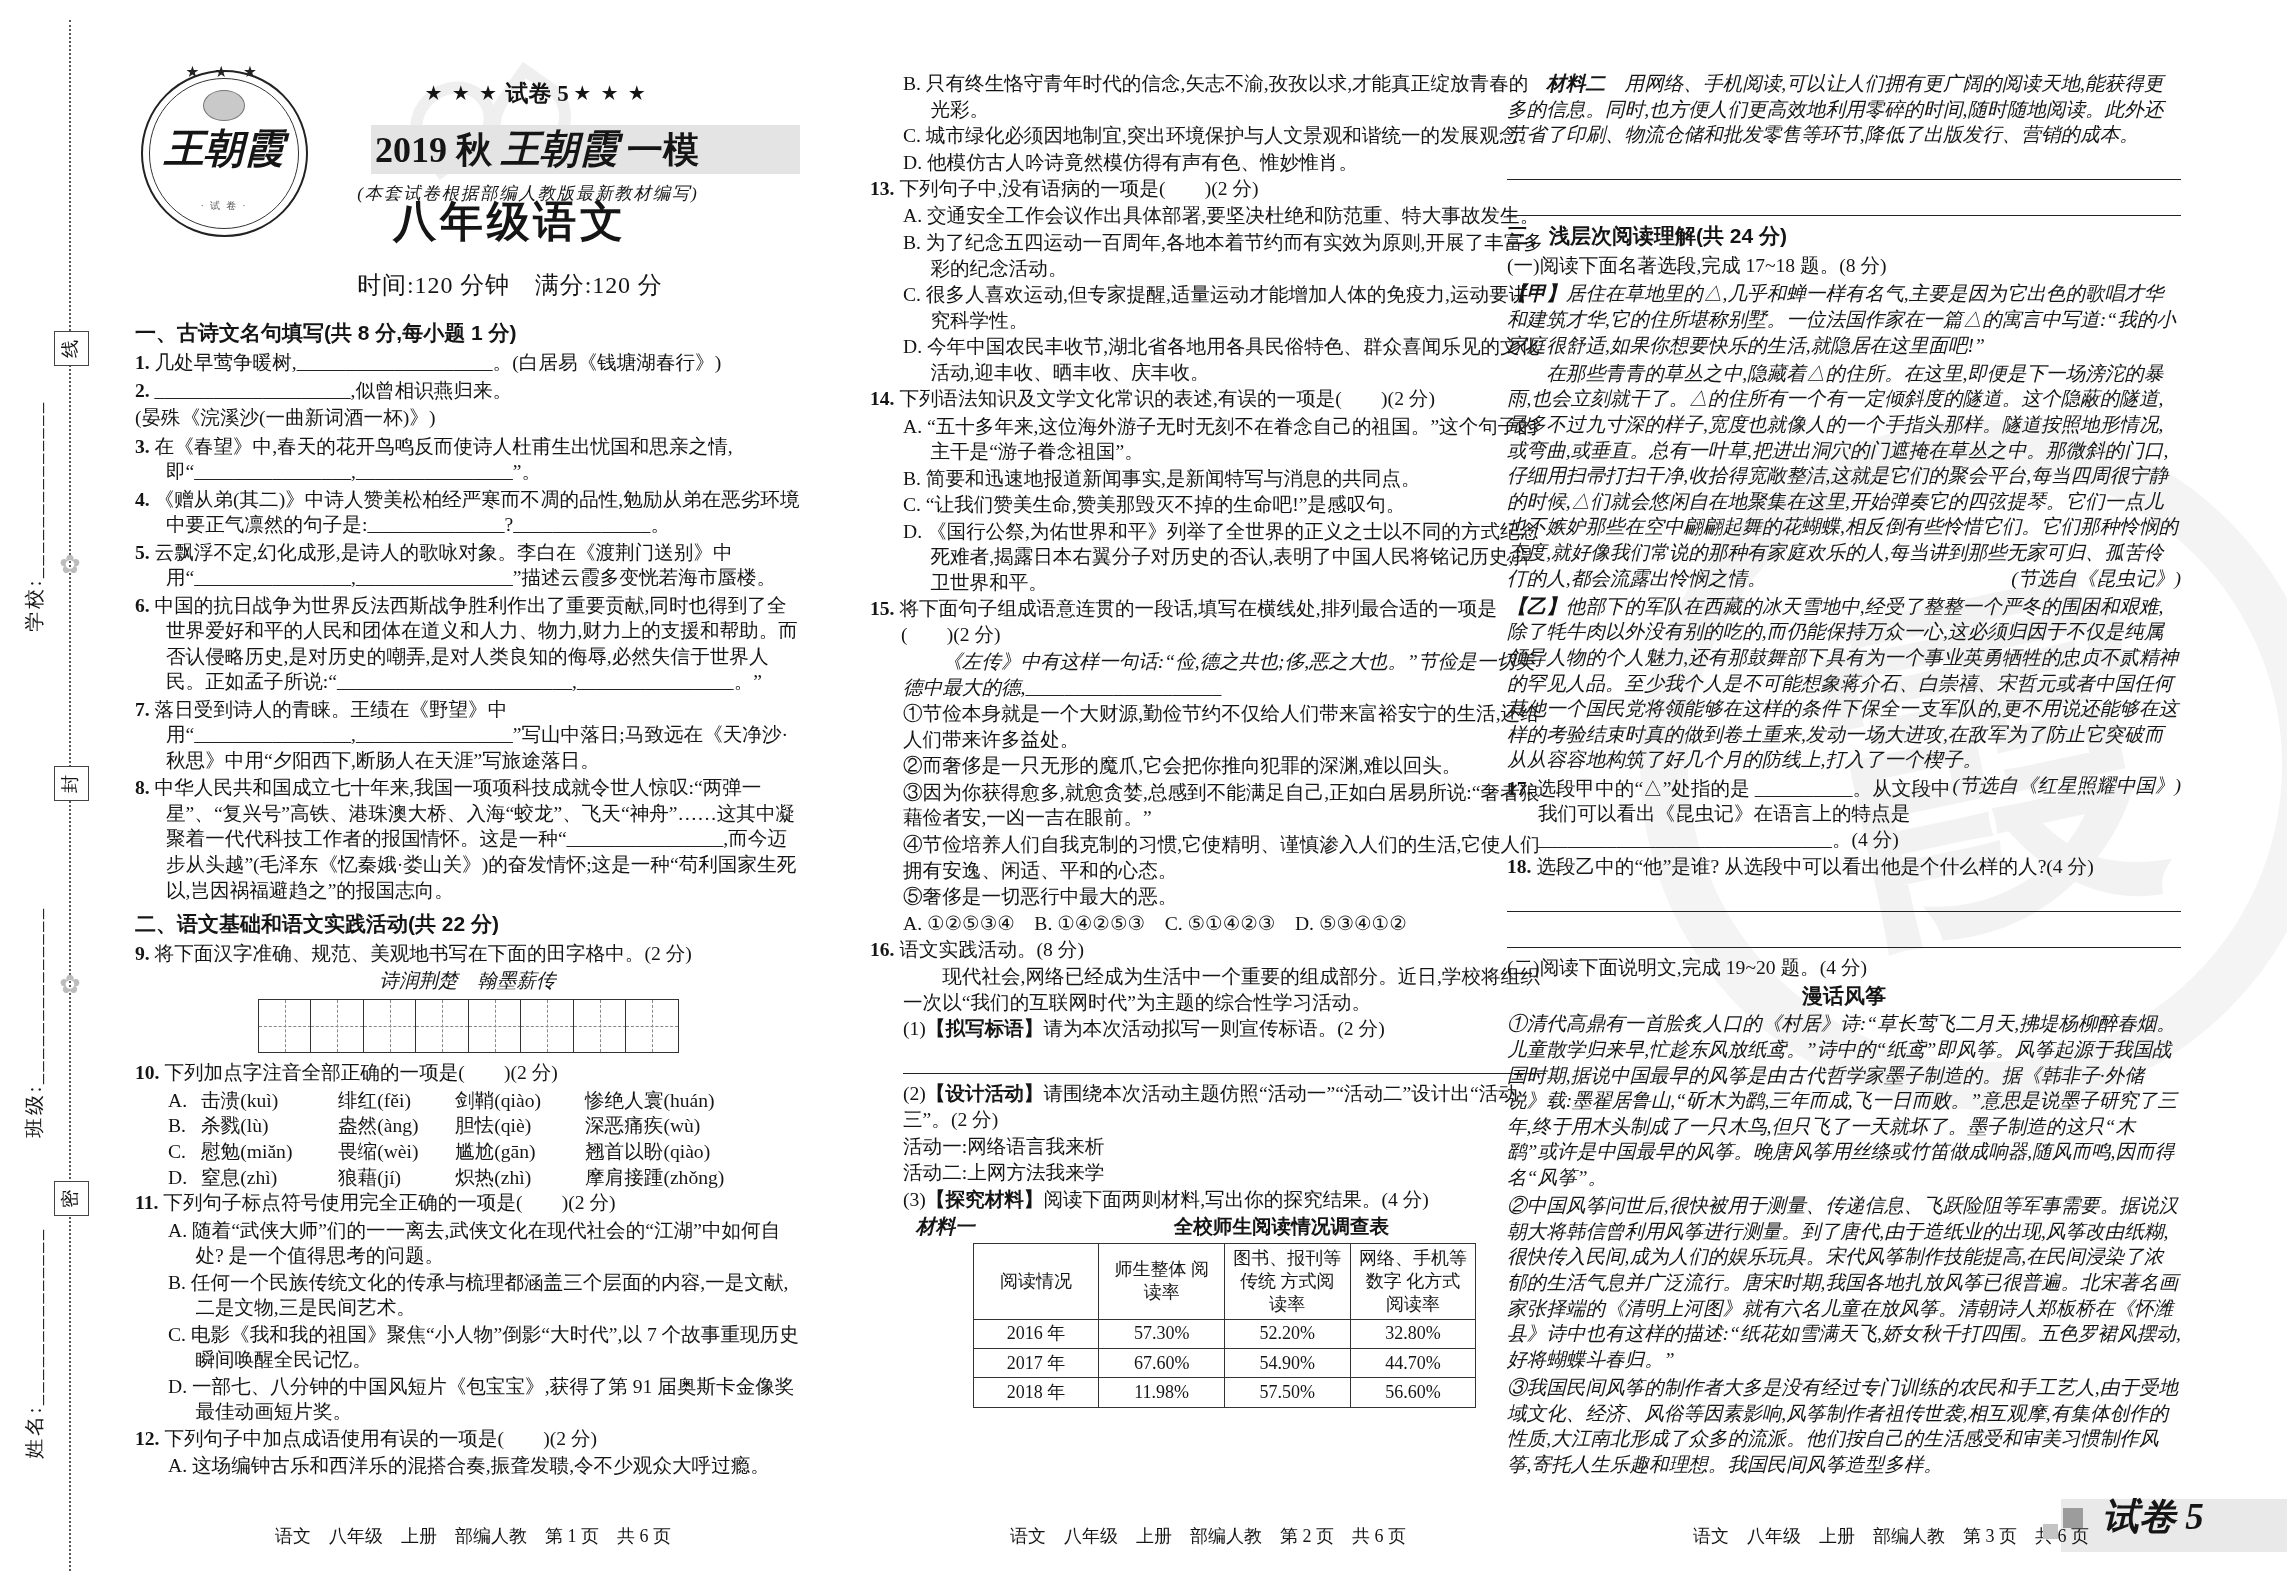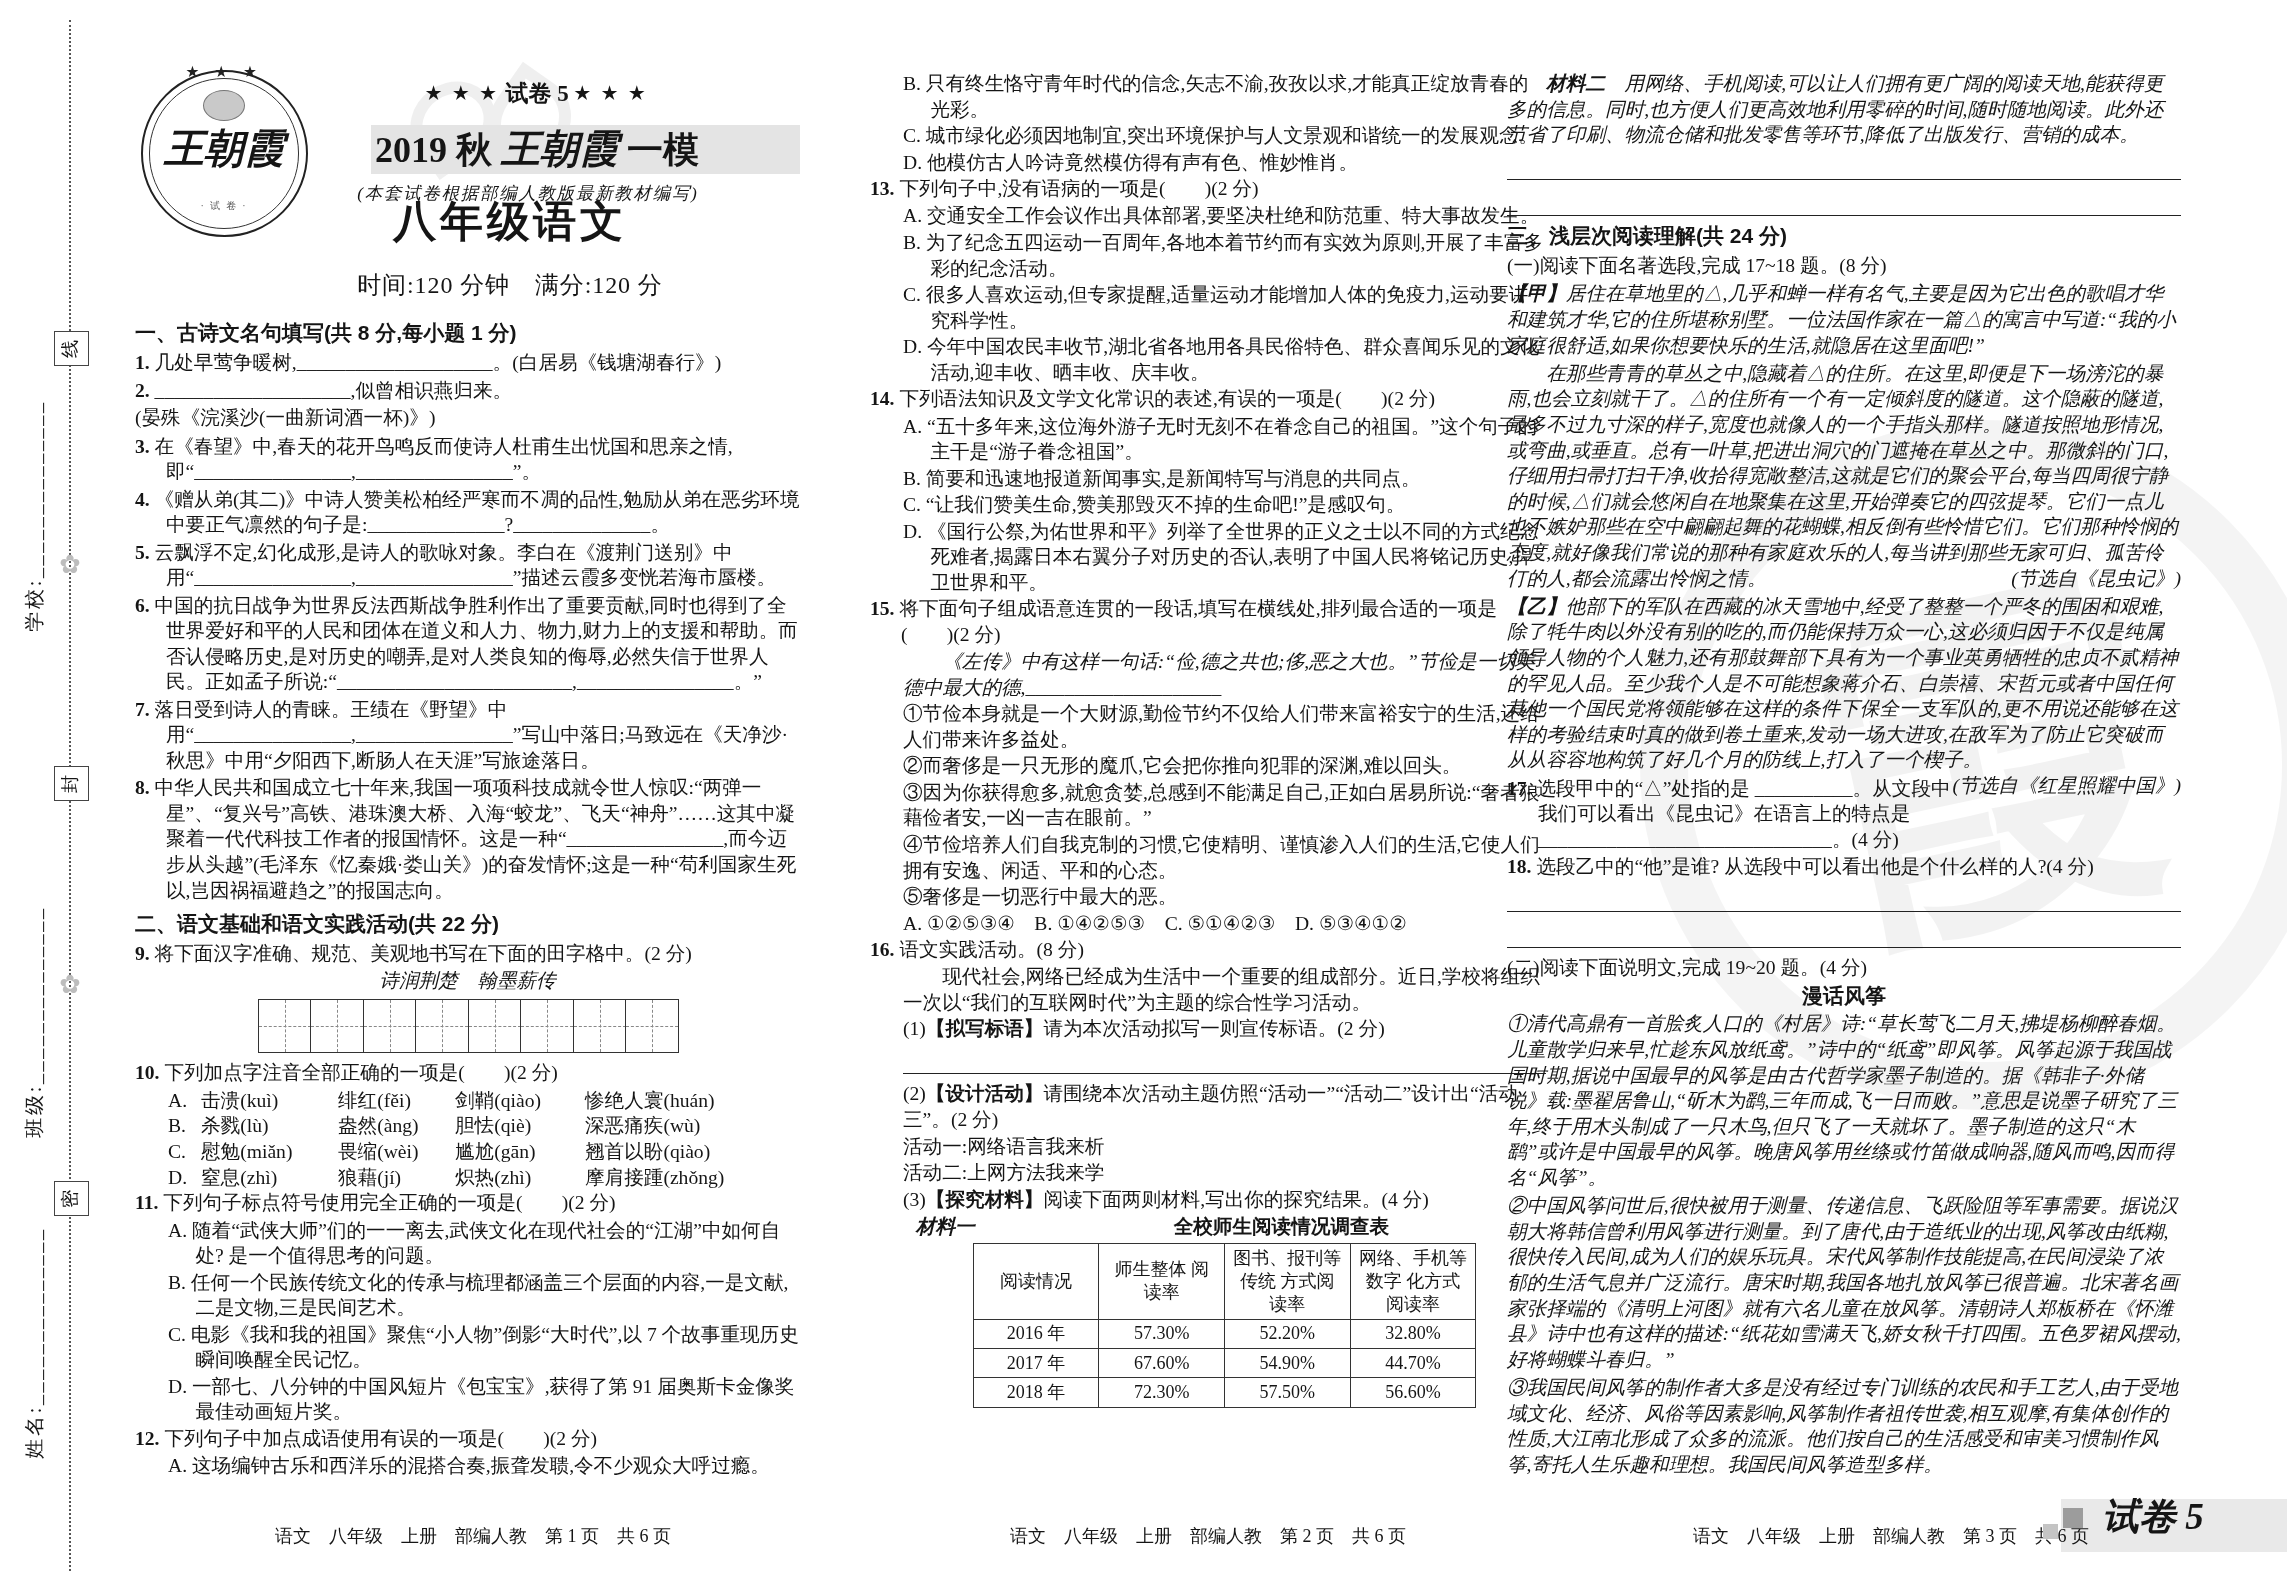--- a/index.html
+++ b/index.html
@@ -257,21 +257,21 @@
           <td>32.80%</td>
         </tr>
         <tr>
           <td>2017 年</td>
           <td>67.60%</td>
           <td>54.90%</td>
           <td>44.70%</td>
         </tr>
         <tr>
           <td>2018 年</td>
-          <td>72.30%</td>
+          <td>11.98%</td>
           <td>57.50%</td>
           <td>56.60%</td>
         </tr>
       </tbody>
         </table>
     </div>
   </div>
 
   <div class="col" id="col3">
     <p class="ind2 kai"><span class="tag">材料二</span>　<span>用网络、手机阅读,可以让人们拥有更广阔的阅读天地,能获得更多的信息。同时,也方便人们更高效地利用零碎的时间,随时随地阅读。此外还节省了印刷、物流仓储和批发零售等环节,降低了出版发行、营销的成本。</span></p>

